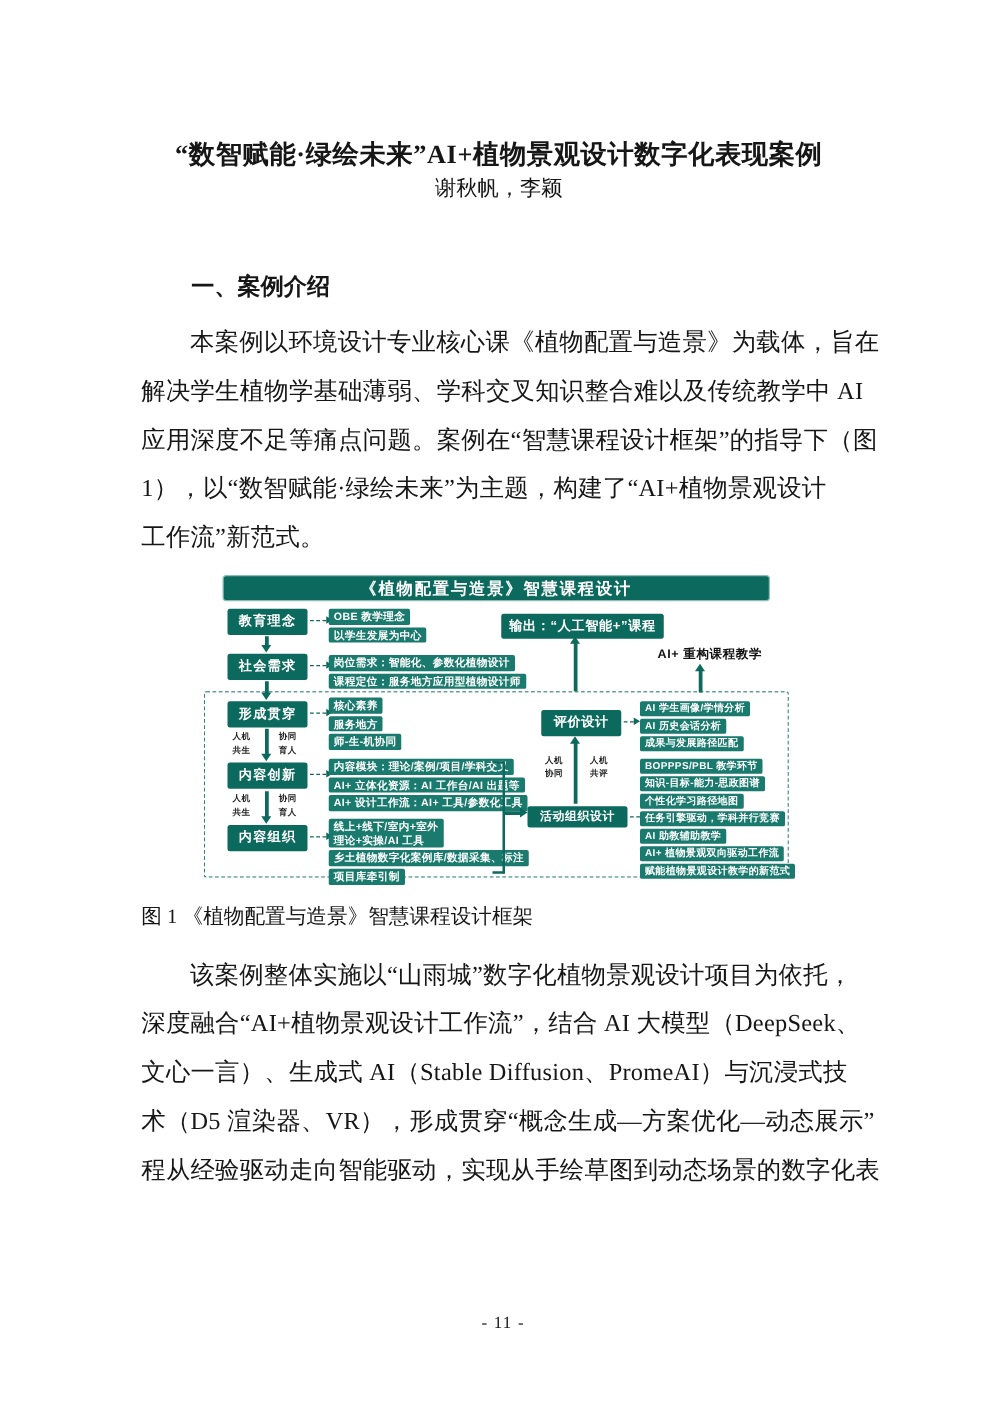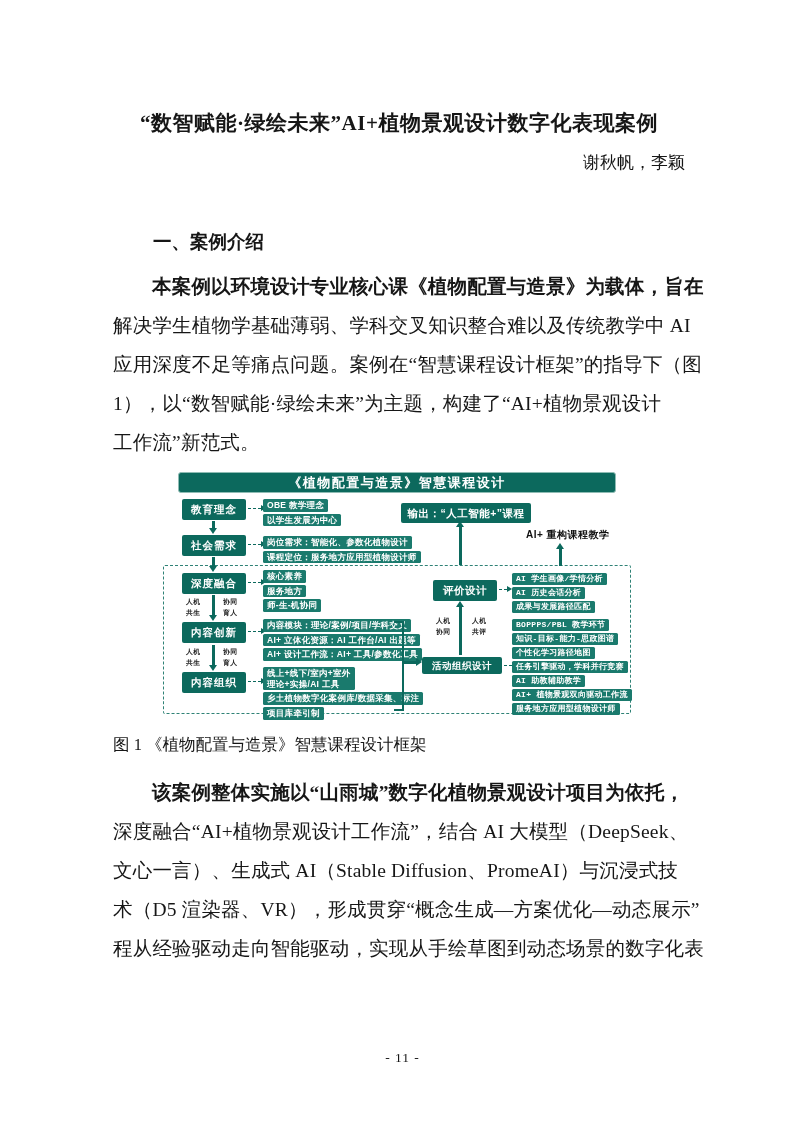--- a/index.html
+++ b/index.html
@@ -1,41 +1,41 @@
 <!DOCTYPE html>
 <html><head>
 <meta charset="utf-8">
 <style>
   html,body{margin:0;padding:0;background:#ffffff;}
   .page{position:relative;width:793px;height:1122px;background:#fff;overflow:hidden;
         font-family:"Liberation Serif","DejaVu Serif",serif;color:#161616;}
   .content{position:absolute;left:113px;top:97px;width:572px;}
   .doc-title{text-align:center;font-size:21px;font-weight:bold;line-height:32px;letter-spacing:.5px;margin-top:10px;}
-  .authors{text-align:right;font-size:17px;line-height:24px;margin-top:12px;}
+  .authors{text-align:center;font-size:17px;line-height:24px;margin-top:0;}
   .heading{margin-top:54px;font-size:18.5px;font-weight:bold;line-height:26px;text-indent:40px;}
   .para{margin-top:12px;}
   .para .line{font-size:19.5px;line-height:39px;height:39px;white-space:nowrap;letter-spacing:.2px;}
-  .para .line:first-child{text-indent:39px;font-weight:bold;}
+  .para .line:first-child{text-indent:39px;}
   .caption{font-size:16.5px;line-height:24px;margin-top:5px;}
   .footer{position:absolute;left:12px;right:0;bottom:56px;text-align:center;font-size:13.5px;letter-spacing:1px;}
 
   
   .figure{position:relative;width:486px;height:258px;margin:8px 0 0 42px;
           font-family:"Liberation Sans","DejaVu Sans",sans-serif;}
   .fig-header{position:absolute;left:23px;top:2px;width:438px;height:21px;box-sizing:border-box;
           background:var(--teal-dark,#0c695d);border:1px solid #8fbcb4;border-radius:3px;
           color:#fff;font-weight:bold;font-size:13px;line-height:19px;text-align:center;letter-spacing:1.5px;}
   .stage{position:absolute;width:64px;height:21px;background:var(--teal-dark,#0c695d);color:#fff;
           font-weight:bold;font-size:10.5px;line-height:21px;text-align:center;border-radius:2px;letter-spacing:1px;}
   .midbox{position:absolute;background:var(--teal-dark,#0c695d);color:#fff;font-weight:bold;
           text-align:center;border-radius:2px;letter-spacing:.5px;}
   .dgroup{position:absolute;display:flex;flex-direction:column;align-items:flex-start;gap:2px;}
   .dgroup .sbox{background:var(--teal,#1a7a6d);color:#fff;font-weight:bold;font-size:8.5px;
           line-height:1.25;padding:1px 4px;border-radius:1.5px;white-space:pre-line;letter-spacing:.3px;}
-  .dgroup.small .sbox{font-size:8px;font-family:Liberation Mono, monospace;}
+  .dgroup.small .sbox{font-size:8px;}
   .dashedrect{position:absolute;left:8px;top:95px;width:466px;height:147px;
           border:1.6px dashed var(--dash,#2f8276);border-radius:2px;}
   .darrow{position:absolute;width:13px;height:0;border-top:1.6px dashed var(--teal-dark,#0c695d);}
   .darrow i{position:absolute;right:-5px;top:-4.5px;width:0;height:0;
           border-left:5px solid var(--teal-dark,#0c695d);border-top:3.5px solid transparent;border-bottom:3.5px solid transparent;}
   .varr,.varu{position:absolute;width:9px;}
   .varr .vl{position:absolute;left:3.2px;top:0;bottom:5px;width:2.5px;background:var(--teal-dark,#0c695d);}
   .varr .hd{position:absolute;left:0;bottom:0;width:0;height:0;
           border-left:4.5px solid transparent;border-right:4.5px solid transparent;border-top:6.5px solid var(--teal-dark,#0c695d);}
   .varu .vl{position:absolute;left:3.2px;top:5px;bottom:0;width:2.5px;background:var(--teal-dark,#0c695d);}
@@ -67,21 +67,21 @@
         <div class="line">工作流”新范式。</div>
       </div>
 
     <div class="figure">
       <div class="fig-header">《植物配置与造景》智慧课程设计</div>
 
       <div class="dashedrect"></div>
 
       <div class="stage" style="left:27px;top:29px">教育理念</div>
       <div class="stage" style="left:27px;top:65px">社会需求</div>
-      <div class="stage" style="left:27px;top:103px">深度融合</div>
+      <div class="stage" style="left:27px;top:103px">形成贯穿</div>
       <div class="stage" style="left:27px;top:152px">内容创新</div>
       <div class="stage" style="left:27px;top:202px">内容组织</div>
 
       <div class="varr" style="left:54px;top:51px;height:13px">
           <span class="vl"></span>
           <span class="hd"></span>
         </div>
       <div class="varr" style="left:54px;top:87px;height:15px">
           <span class="vl"></span>
           <span class="hd"></span>
@@ -205,21 +205,21 @@
           <div class="sbox">成果与发展路径匹配</div>
         </div>
       <div class="dgroup small" style="left:357px;top:149px">
 
       <div class="sbox">BOPPPS/PBL 教学环节</div>
           <div class="sbox">知识-目标-能力-思政图谱</div>
           <div class="sbox">个性化学习路径地图</div>
           <div class="sbox">任务引擎驱动，学科并行竞赛</div>
           <div class="sbox">AI 助教辅助教学</div>
           <div class="sbox">AI+ 植物景观双向驱动工作流</div>
-          <div class="sbox">服务地方应用型植物设计师</div>
+          <div class="sbox">赋能植物景观设计教学的新范式</div>
         </div>
     </div>
 
     <div class="caption">图 1 《植物配置与造景》智慧课程设计框架</div>
 
     <div class="para" style="margin-top:16px">
 
     <div class="line">该案例整体实施以“山雨城”数字化植物景观设计项目为依托，</div>
         <div class="line">深度融合“AI+植物景观设计工作流”，结合 AI 大模型（DeepSeek、</div>
         <div class="line">文心一言）、生成式 AI（Stable Diffusion、PromeAI）与沉浸式技</div>

